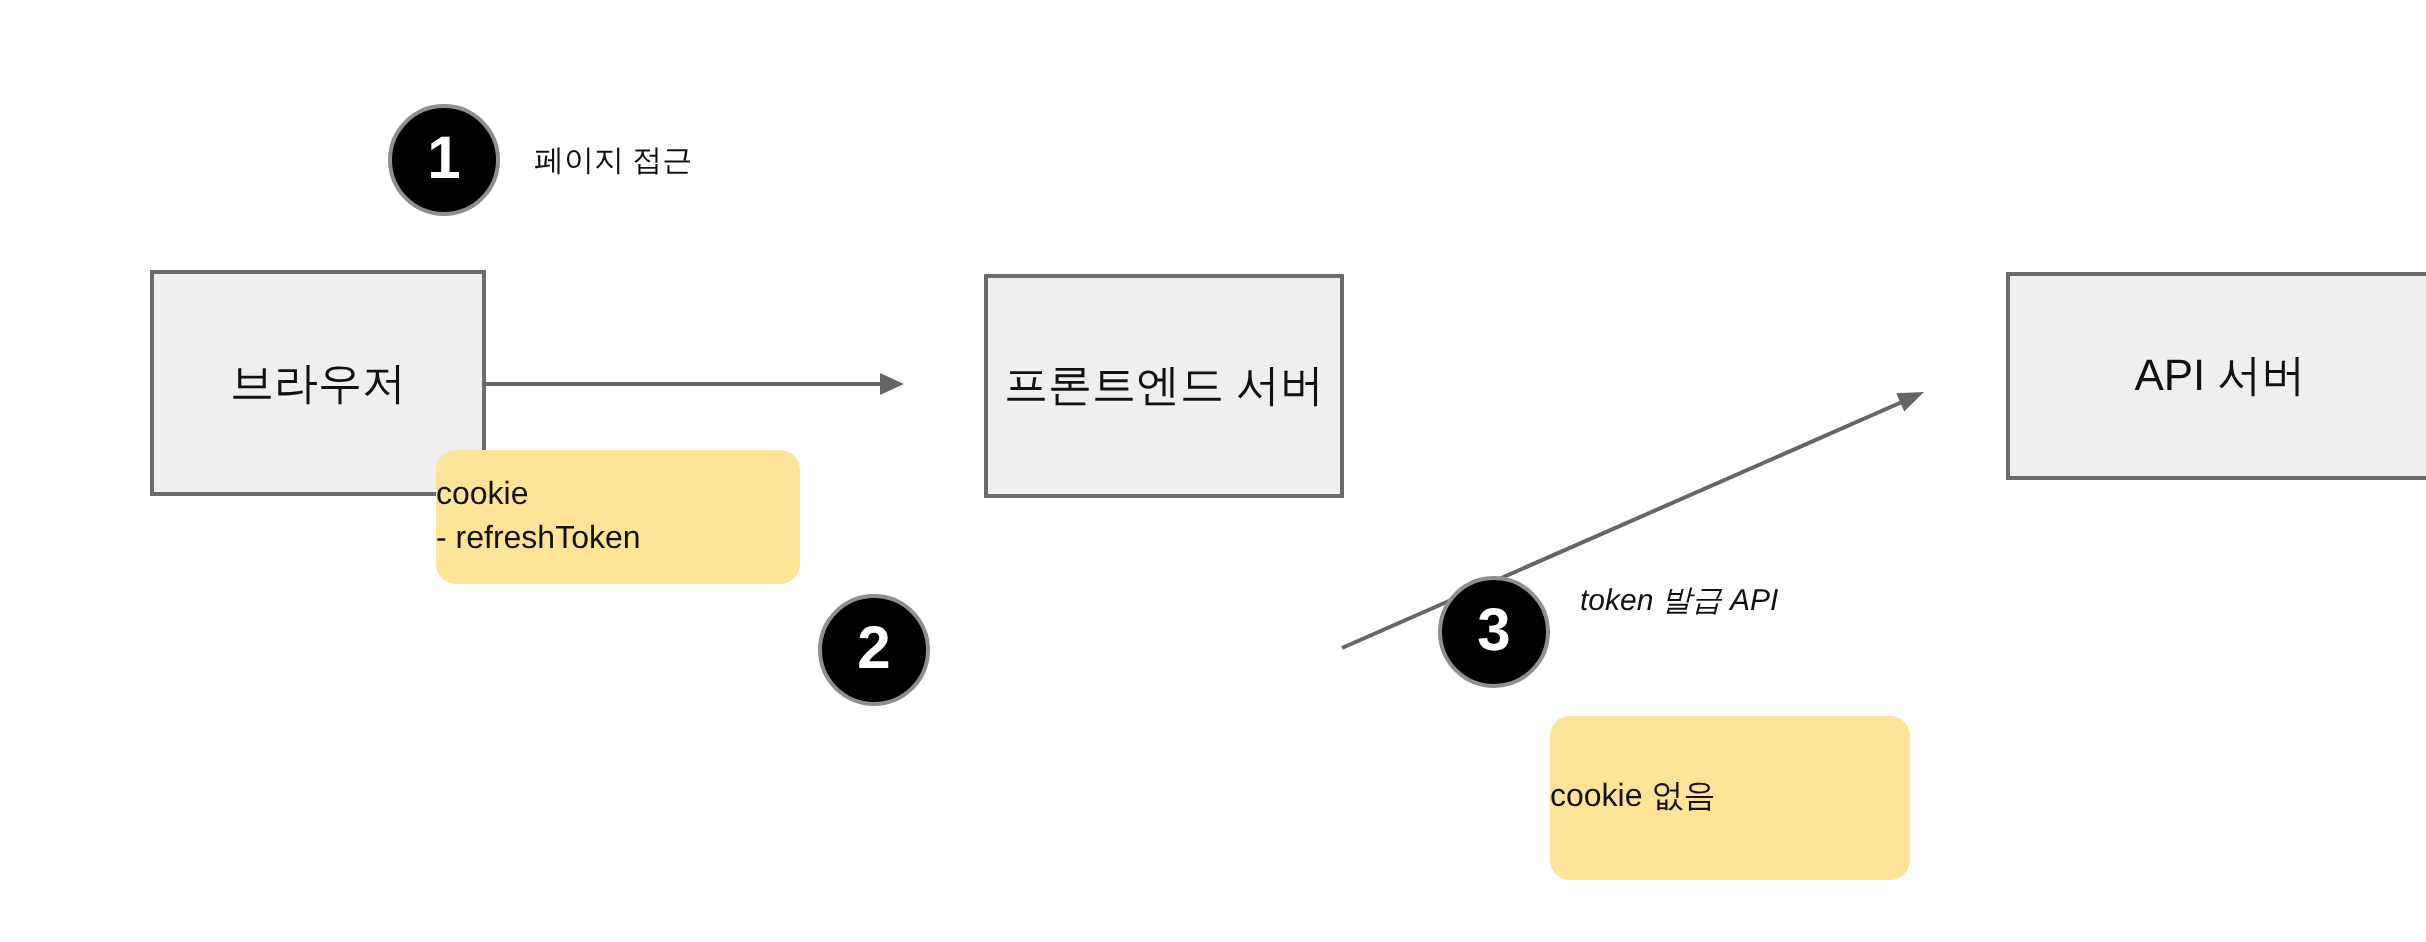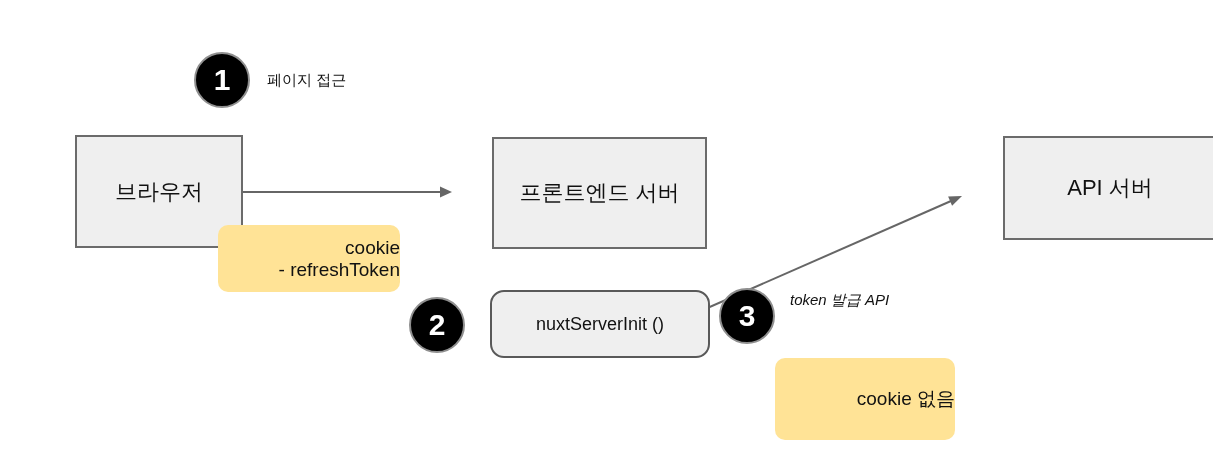--- a/index.html
+++ b/index.html
@@ -38,23 +38,23 @@
     border-radius: 14px;
     border-color: #595959;
     font-size: 18px;
   }
   .note {
     position: absolute;
     background: #ffe396;
     border-radius: 10px;
     display: flex;
     flex-direction: column;
-    align-items: flex-end;
+    align-items: flex-start;
     justify-content: center;
-    font-size: 19px;
+    font-size: 16px;
     line-height: 22px;
     z-index: 2;
     text-align: center;
   }
   .badge {
     position: absolute;
     width: 56px;
     height: 56px;
     border-radius: 50%;
     background: #000000;
@@ -73,21 +73,21 @@
     display: flex;
     align-items: center;
     font-size: 15px;
     z-index: 2;
     white-space: nowrap;
   }
   
   #badge-1      { left: 194px; top: 52px; }
   #step-1-label { left: 267px; top: 52px; }
   #node-browser  { left: 35px;  top: 135px; width: 168px; height: 113px; }
-  #node-frontend { left: 452px; top: 137px; width: 215px; height: 112px; }
+  #node-frontend { left: 452px; top: 137px; width: 180px; height: 112px; }
   #node-api      { left: 963px; top: 136px; width: 214px; height: 104px; }
   #note-cookie-refresh { left: 218px; top: 225px; width: 182px; height: 67px; }
   #node-nuxt    { left: 450px; top: 290px; width: 220px; height: 68px; }
   #badge-2      { left: 409px; top: 297px; }
   #badge-3      { left: 719px; top: 288px; }
   #step-3-label { left: 790px; top: 272px; font-style: italic; }
   #note-cookie-none { left: 775px; top: 358px; width: 180px; height: 82px; }
 </style>
 </head>
 <body>
@@ -120,23 +120,20 @@
 
   <div class="node" id="node-api">
     <span>API 서버</span>
   </div>
 
   <div class="note" id="note-cookie-refresh">
     <span>cookie</span>
     <span>- refreshToken</span>
   </div>
 
-  <div class="node rounded" id="node-nuxt">
-    <span>nuxtServerInit ()</span>
-  </div>
 
   <div class="badge" id="badge-2">
     <span>2</span>
   </div>
 
   <div class="badge" id="badge-3">
     <span>3</span>
   </div>
   <div class="step-label" id="step-3-label">token 발급 API</div>
 

